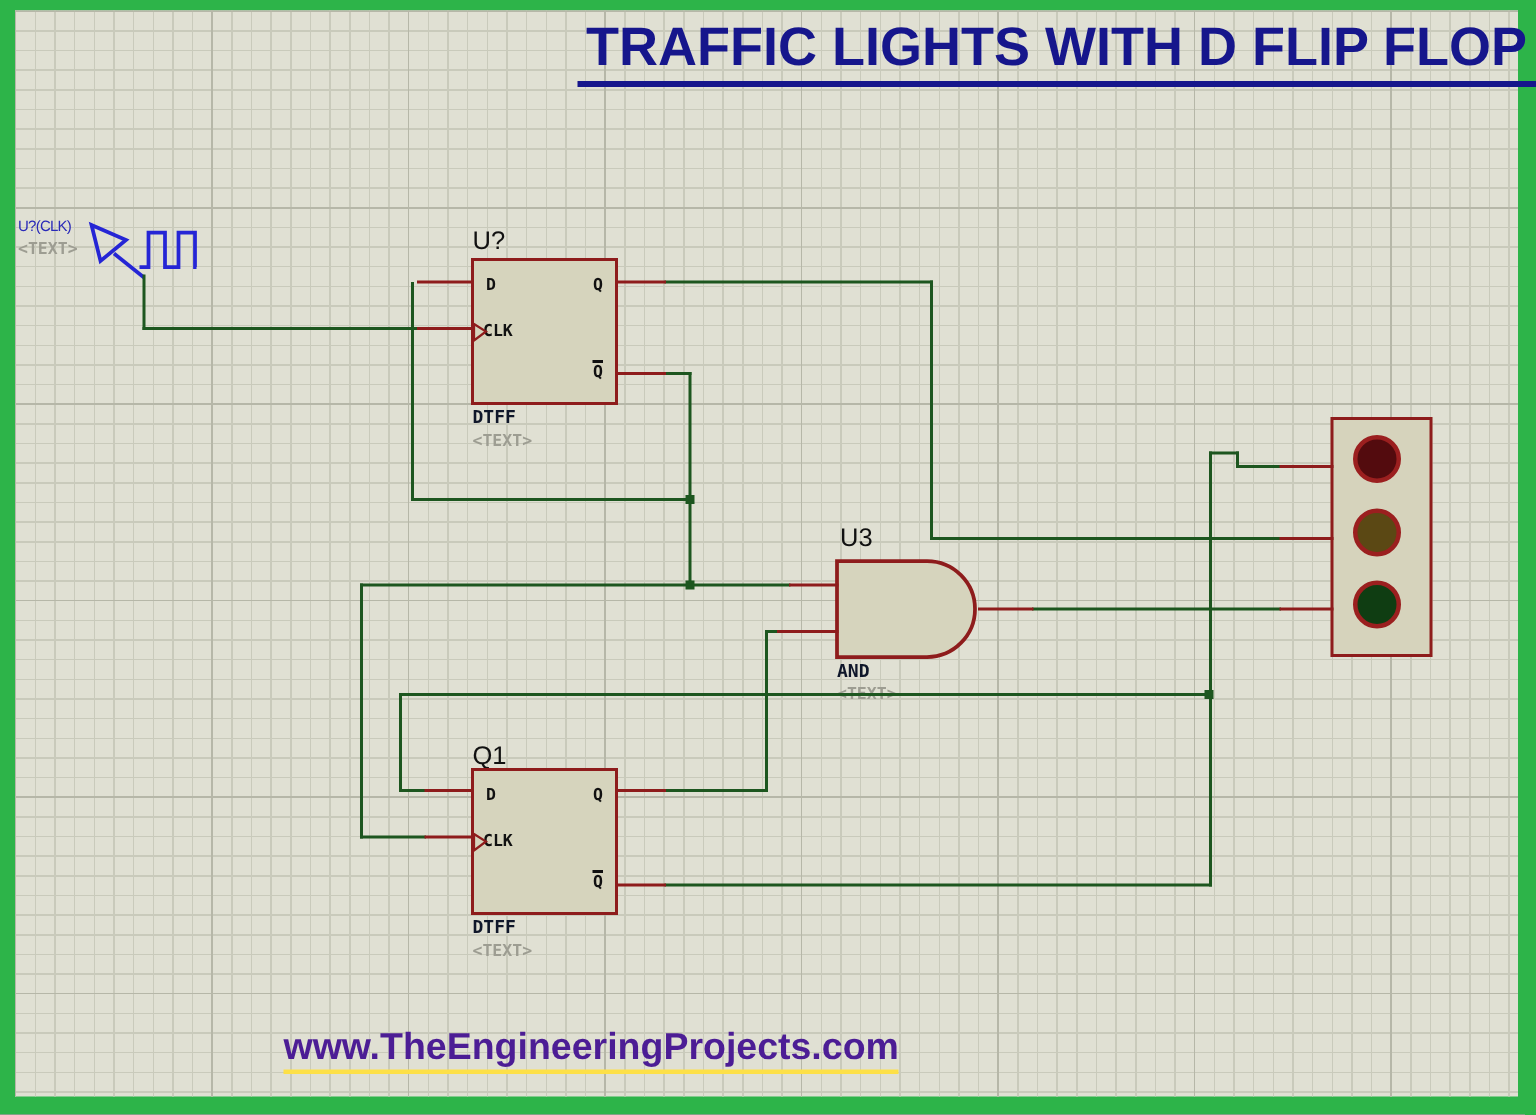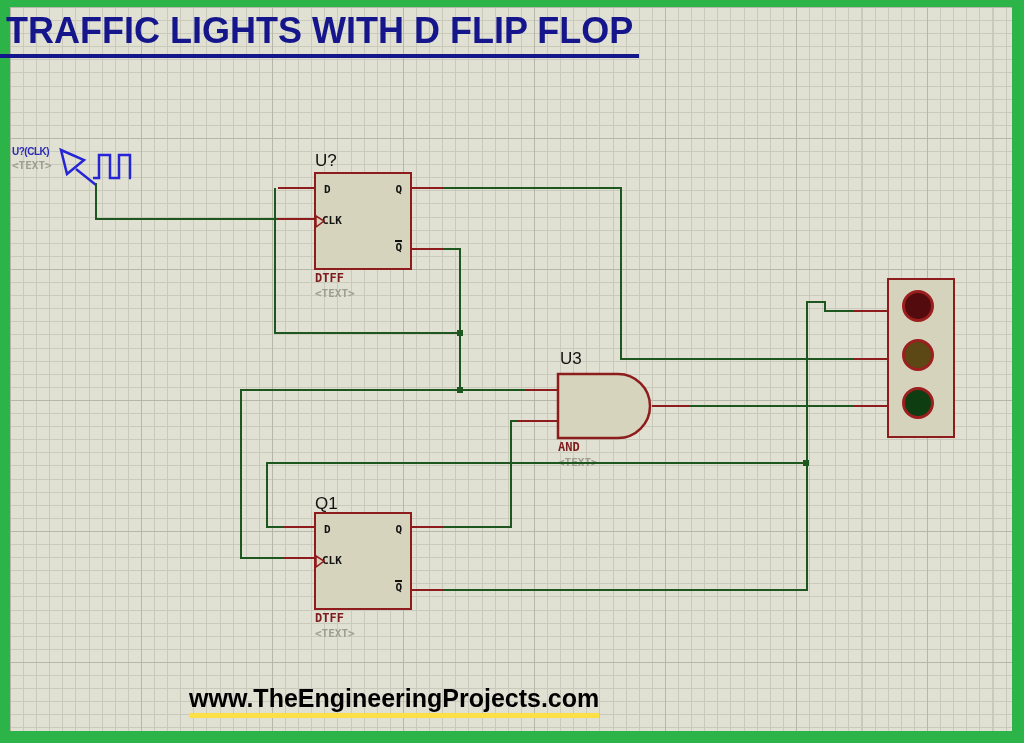--- a/index.html
+++ b/index.html
@@ -13,58 +13,58 @@
     position:absolute;left:10px;top:7px;right:12px;bottom:12px;
     background-color:#e0e0d3;
     background-image:
       repeating-linear-gradient(to right,#b6b7a8 0 1px,transparent 1px 131px),
       repeating-linear-gradient(to bottom,#b6b7a8 0 1px,transparent 1px 131px),
       repeating-linear-gradient(to right,#c9cabb 0 1px,transparent 1px 13.1px),
       repeating-linear-gradient(to bottom,#c9cabb 0 1px,transparent 1px 13.1px);
   }
   .abs{position:absolute;}
   .title{
-    position:absolute;left:0;right:0;top:10px;text-align:left;
+    position:absolute;left:0;right:0;top:10px;text-align:right;
     color:#16168c;font-size:36px;font-weight:bold;letter-spacing:0px;
   }
   .title span{display:inline-block;border-bottom:4px solid #16168c;padding:0 6px 2px 6px;}
   .footer-url{
     position:absolute;left:189px;top:684px;
-    color:#000000;font-size:25px;font-weight:bold;
-    border-bottom:5px solid #fde047;padding-bottom:0px;
+    color:#4c1d95;font-size:25px;font-weight:bold;
+    border-bottom:3px solid #fde047;padding-bottom:0px;
   }
   
   .wg{position:absolute;background:#1d561f;}
   .wr{position:absolute;background:#8e1c1c;}
   .dot{position:absolute;width:6px;height:6px;background:#1d561f;}
   
   .ic{
     position:absolute;width:98px;height:98px;
     background:#d6d4bd;border:2px solid #8e1c1c;
   }
   .pin{
     position:absolute;color:#111;
     font-family:"DejaVu Sans Mono",monospace;font-size:11px;font-weight:bold;
   }
   .qbar-wrap{display:inline-block;border-top:2px solid #111;line-height:1.05;}
   .ref{
     position:absolute;color:#111;font-size:17px;font-weight:400;
     font-family:"Liberation Sans",sans-serif;
   }
   .ctype{
-    position:absolute;color:#7f1d1d;
+    position:absolute;color:#0f172a;
     font-family:"DejaVu Sans Mono",monospace;font-size:12px;font-weight:bold;
   }
   .ph{
     position:absolute;color:#9d9d92;
     font-family:"DejaVu Sans Mono",monospace;font-size:11px;font-weight:bold;
   }
   .clk-ref{
     position:absolute;left:12px;top:146px;color:#2a2ab8;
-    font-size:10px;font-weight:bold;font-family:"Liberation Sans",sans-serif;
+    font-size:10px;font-weight:normal;font-family:"Liberation Sans",sans-serif;
     letter-spacing:-0.5px;
   }
   .clk-ph{position:absolute;left:12px;top:159px;}
   .tl-body{
     position:absolute;left:887px;top:278px;width:68px;height:160px;
     background:#d6d3bc;border:2px solid #8e1c1c;
   }
   .lamp{
     position:absolute;left:13px;width:32px;height:32px;border-radius:50%;
     border:3px solid #9b1f1f;

